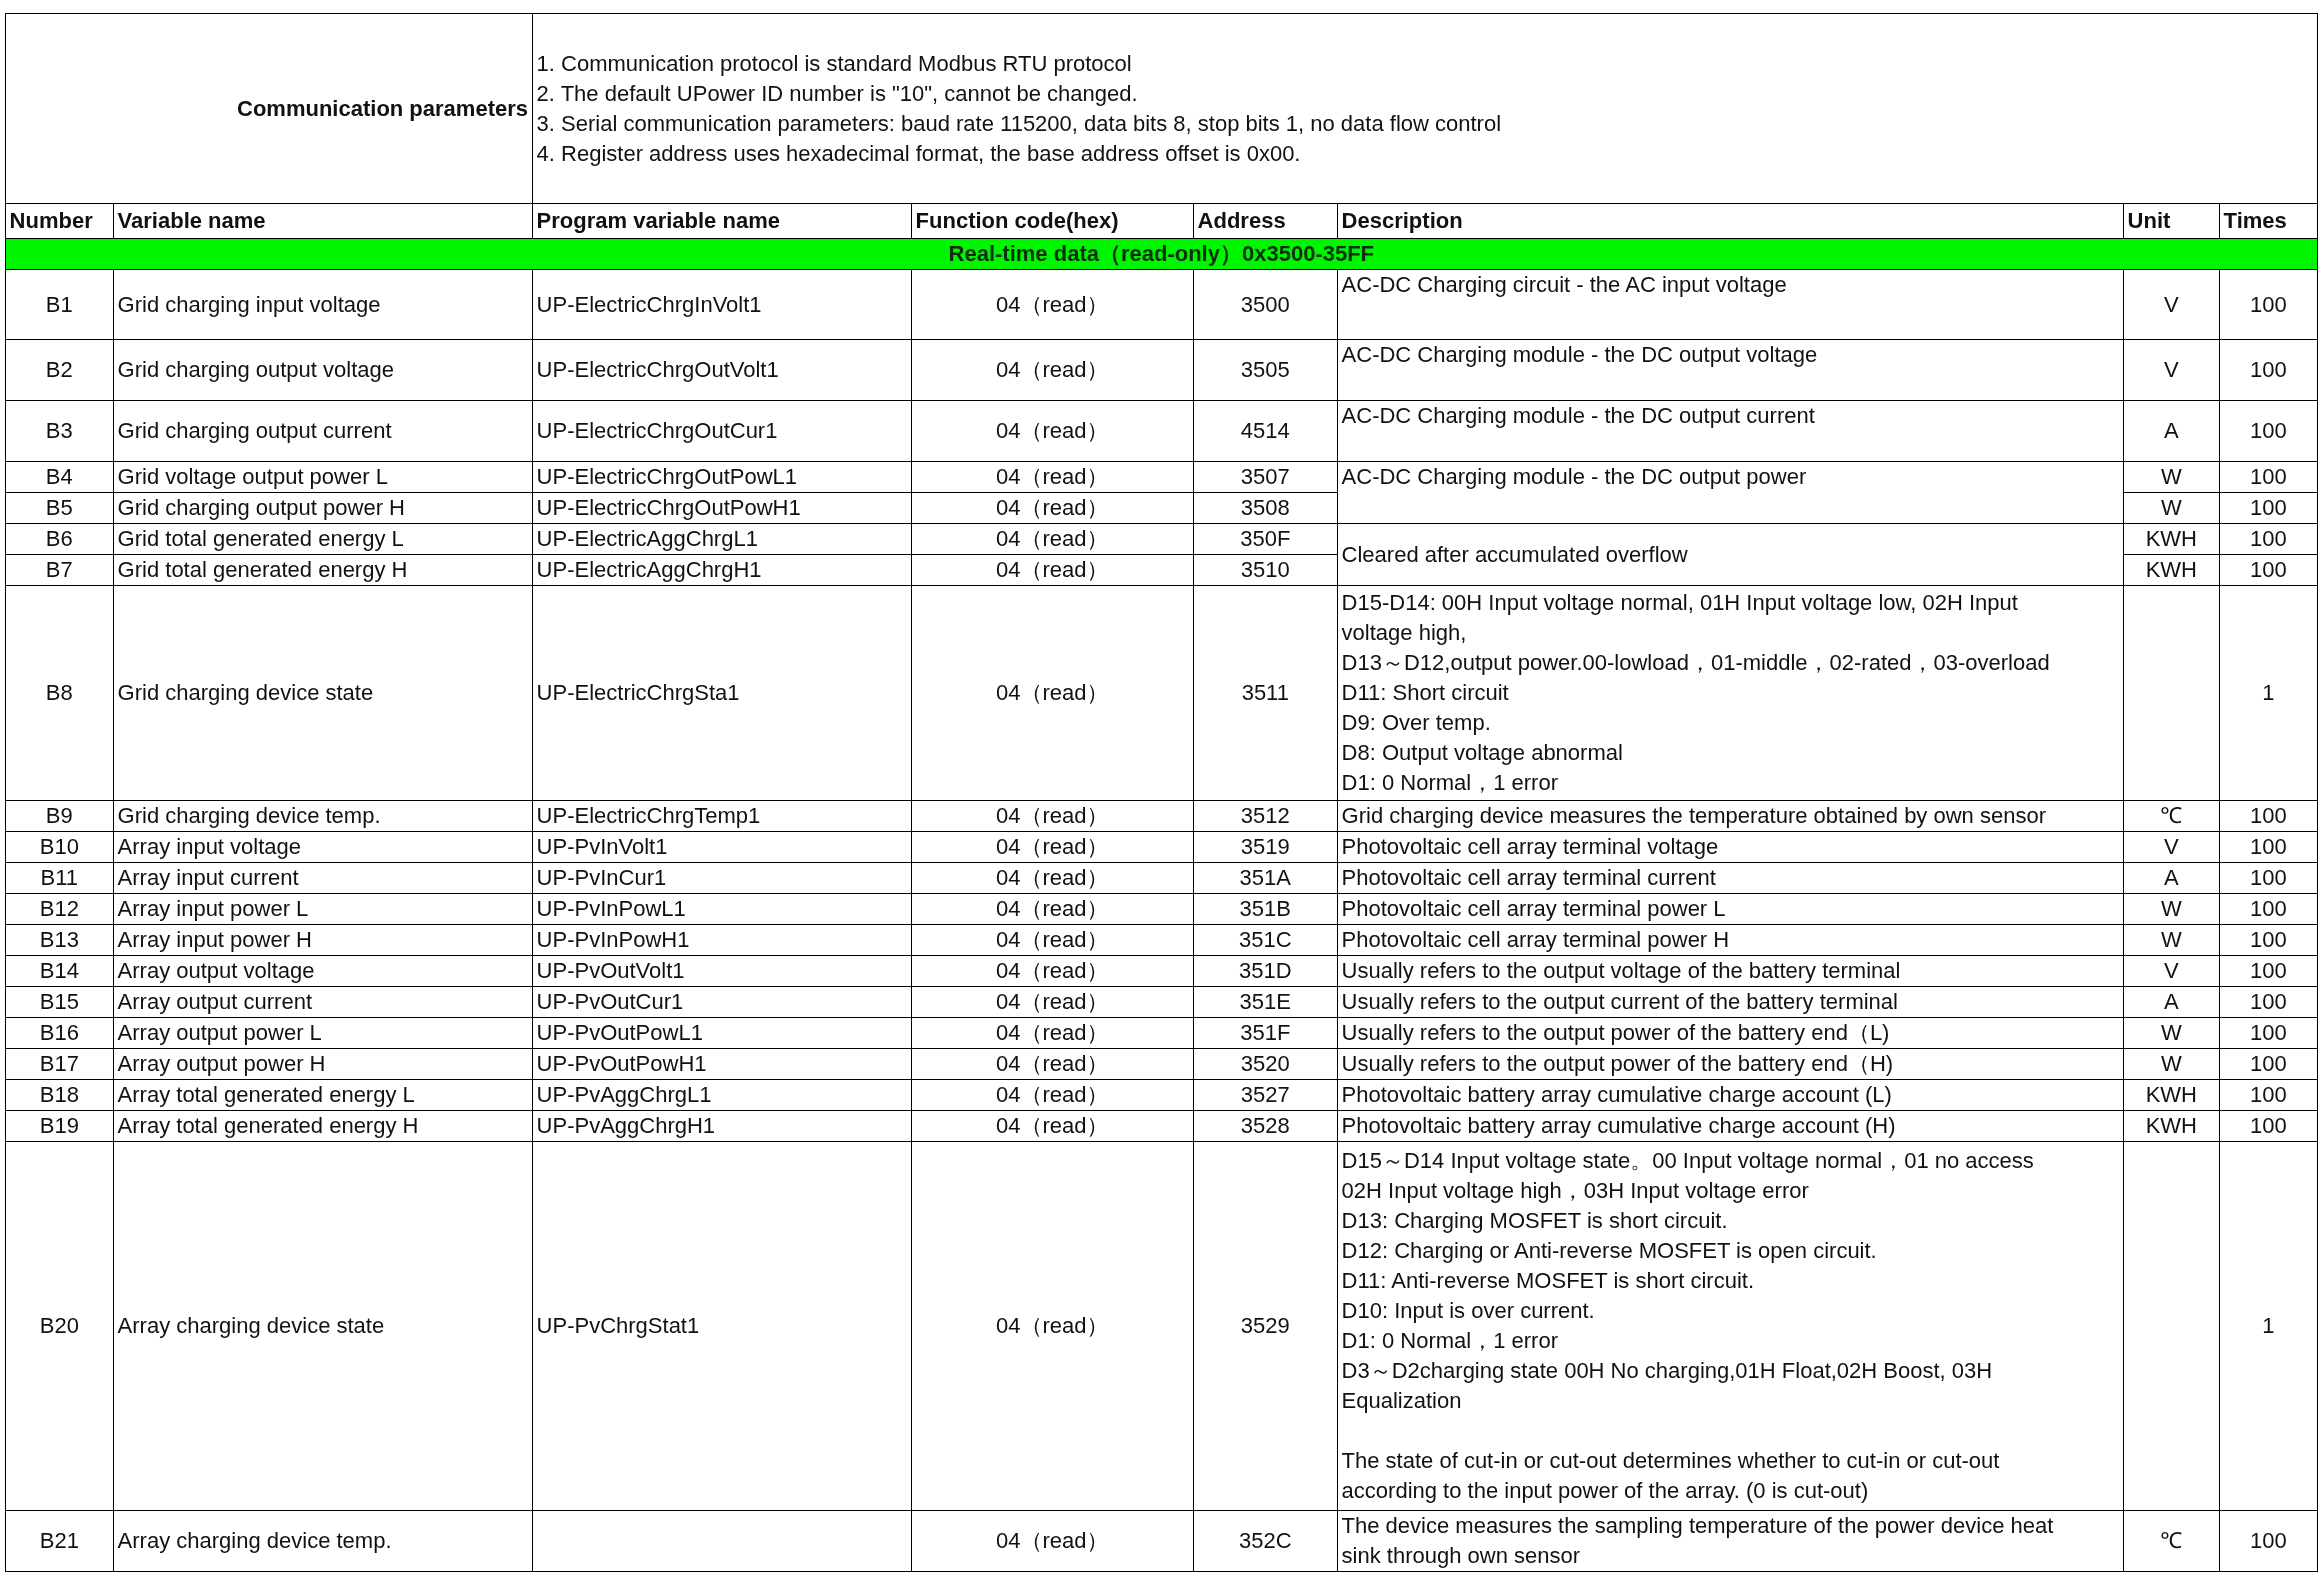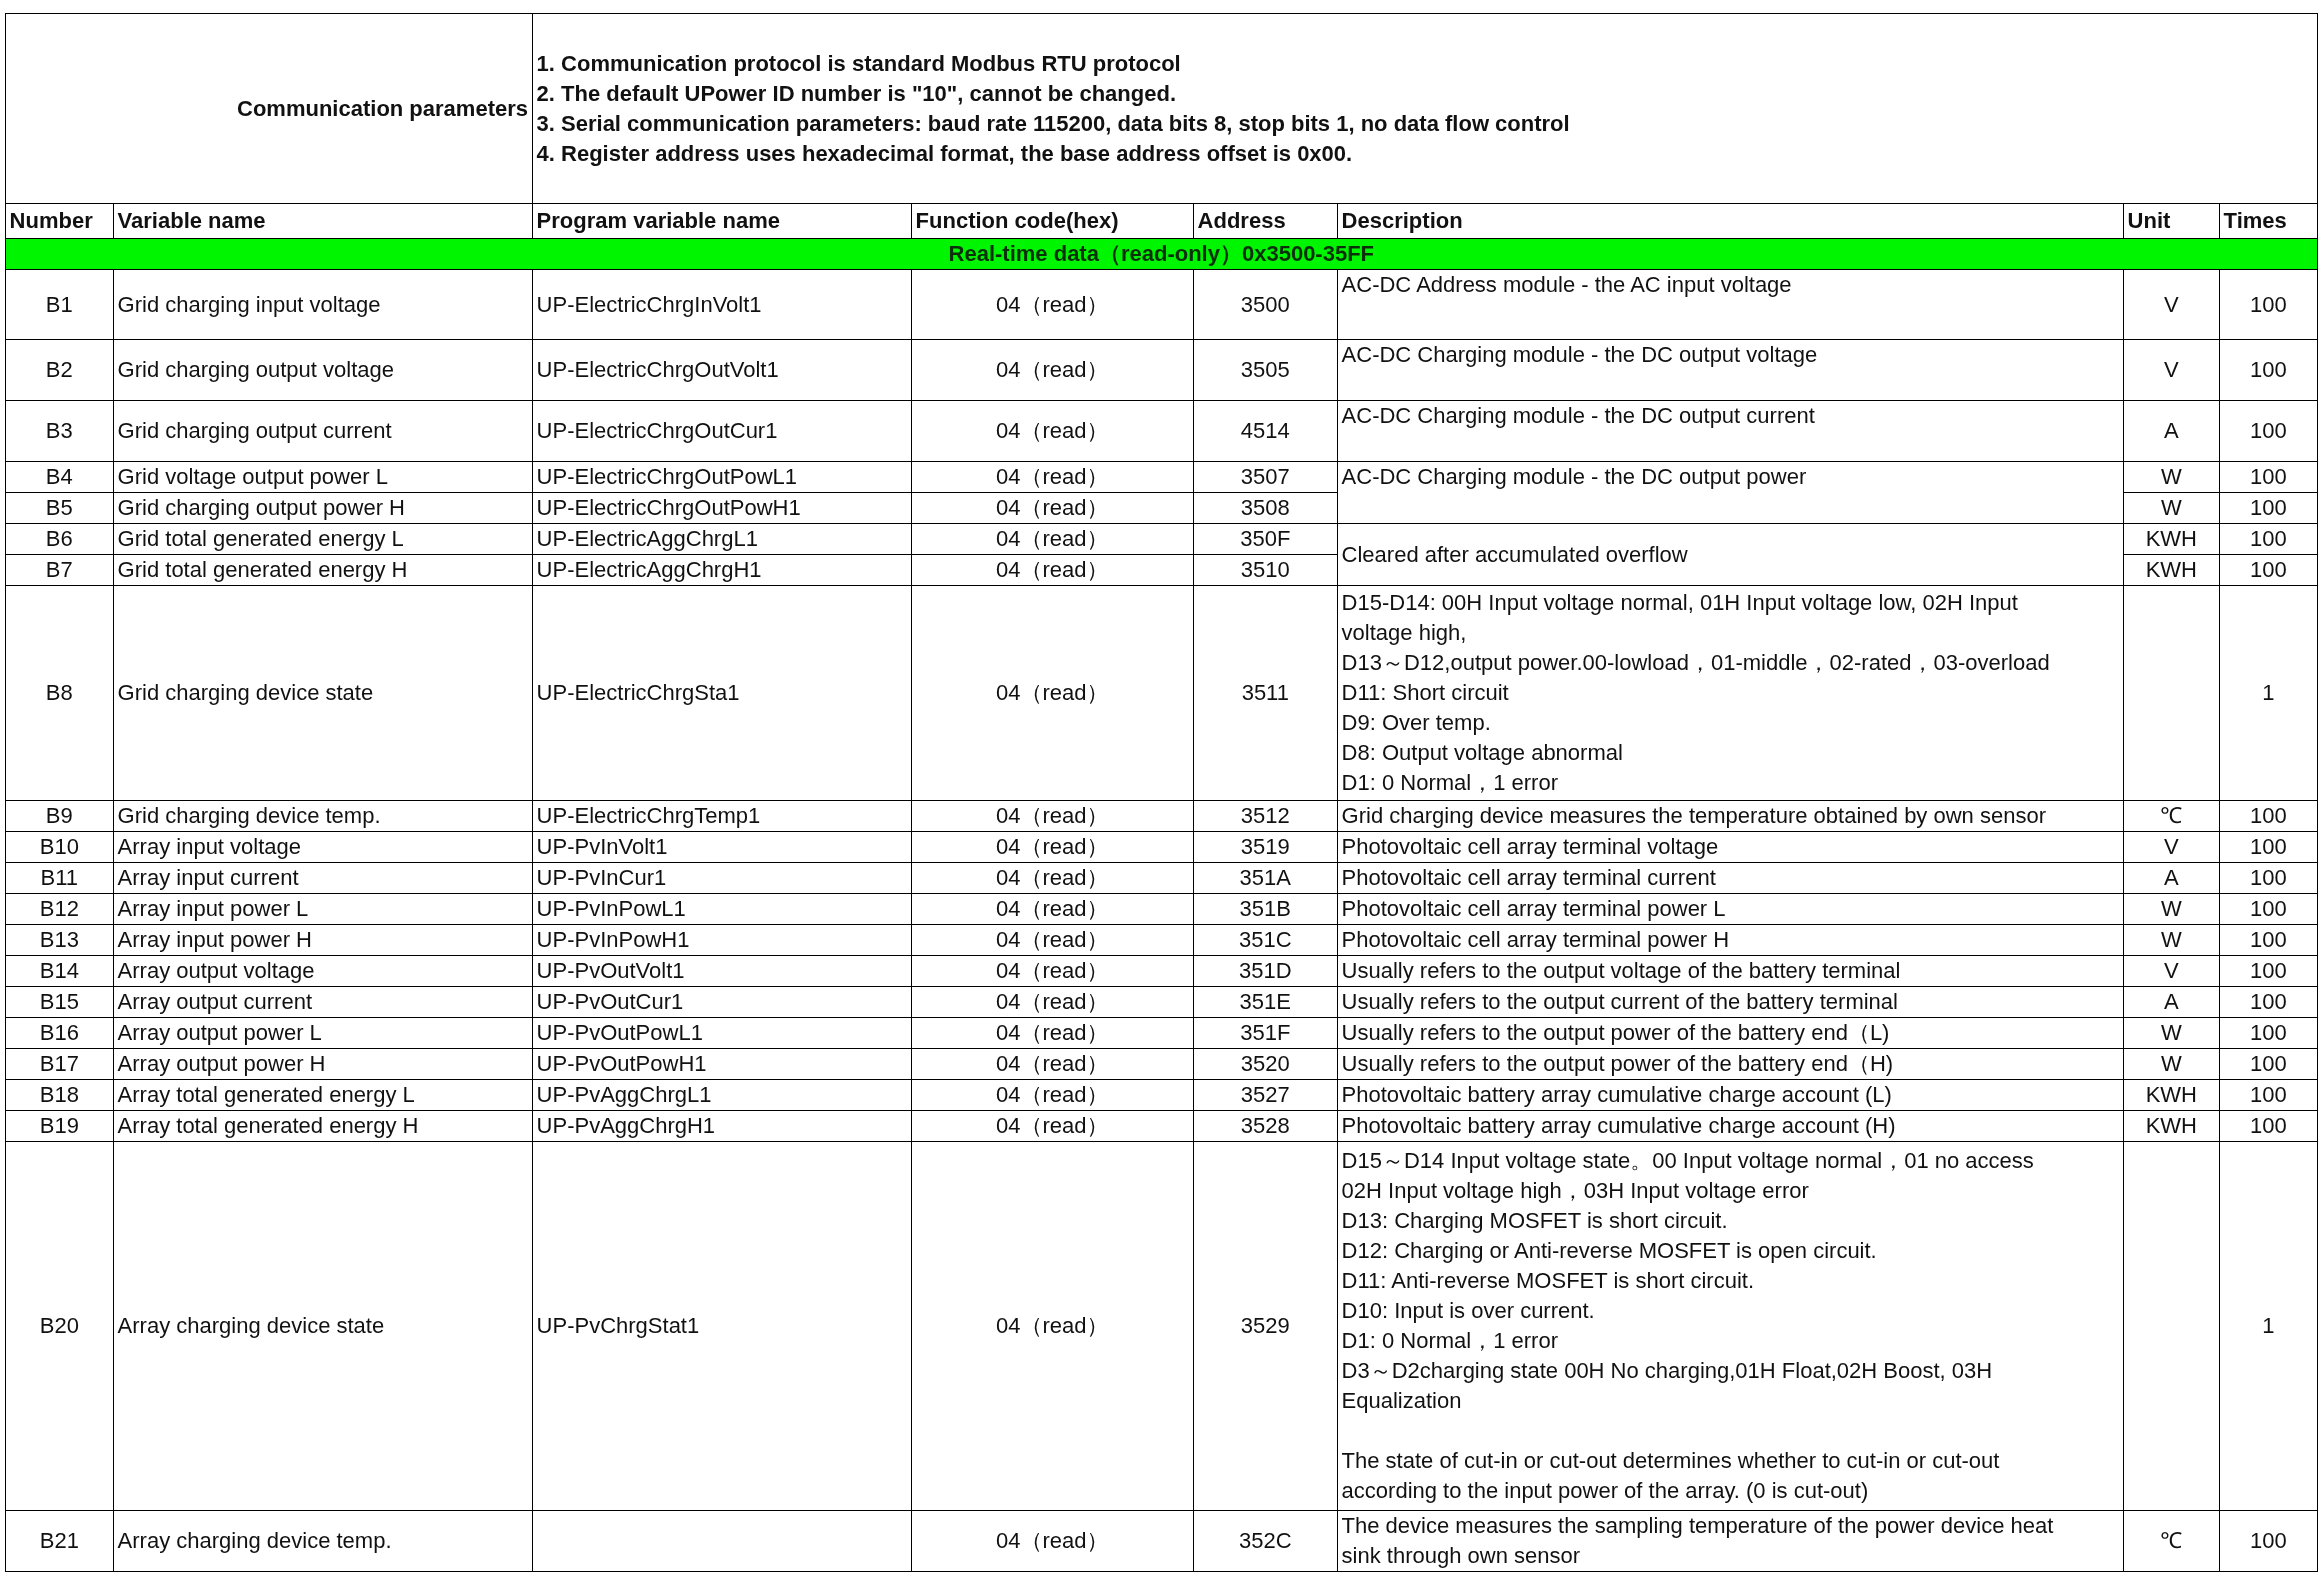--- a/index.html
+++ b/index.html
@@ -6,21 +6,21 @@
   body { width: 2320px; height: 1574px; position: relative; overflow: hidden; font-family: "Liberation Sans", sans-serif; color: #111; }
   table.sheet {
     position: absolute; left: 4.8px; top: 13.4px;
     width: 2311px; border-collapse: collapse; table-layout: fixed;
   }
   table.sheet td, table.sheet th {
     border: 1.9px solid #000; padding: 0 3.8px; font-size: 22px; line-height: 30px;
     vertical-align: middle; overflow: hidden;
   }
   .title-cell { font-weight: bold; font-size: 32.5px; text-align: right; padding-left: 5.7px; }
-  .notes-cell { font-weight: bold; font-size: 30px; line-height: 38px; padding: 17px 5.7px 15.3px 5.7px; vertical-align: top; text-align: left; }
+  .notes-cell { font-weight: normal; font-size: 30px; line-height: 38px; padding: 17px 5.7px 15.3px 5.7px; vertical-align: top; text-align: left; }
   .notes-cell div { white-space: nowrap; }
   th.colhead { font-weight: bold; font-size: 25px; line-height: 32px; text-align: left; padding: 0 1.9px; }
   .section-row td { background: #00f500; font-weight: bold; font-size: 20px; line-height: 25px; text-align: center; color: #0a300a; }
   .c { text-align: center; }
   .l { text-align: left; }
   .desc-top { vertical-align: top !important; }
   .desc-lines div { white-space: nowrap; }
 </style>
 </head>
 <body>
@@ -59,21 +59,21 @@
     <tr class="section-row" style="height:29px">
       <td colspan="8">Real-time data（read-only）0x3500-35FF</td>
     </tr>
 
     <tr style="height:70px">
       <td class="c">B1</td>
       <td class="l">Grid charging input voltage</td>
       <td class="l">UP-ElectricChrgInVolt1</td>
       <td class="c">04（read）</td>
       <td class="c">3500</td>
-      <td class="l desc-top">AC-DC Address module - the AC input voltage</td>
+      <td class="l desc-top">AC-DC Charging circuit - the AC input voltage</td>
       <td class="c">V</td>
       <td class="c">100</td>
     </tr>
 
     <tr style="height:61px">
       <td class="c">B2</td>
       <td class="l">Grid charging output voltage</td>
       <td class="l">UP-ElectricChrgOutVolt1</td>
       <td class="c">04（read）</td>
       <td class="c">3505</td>

